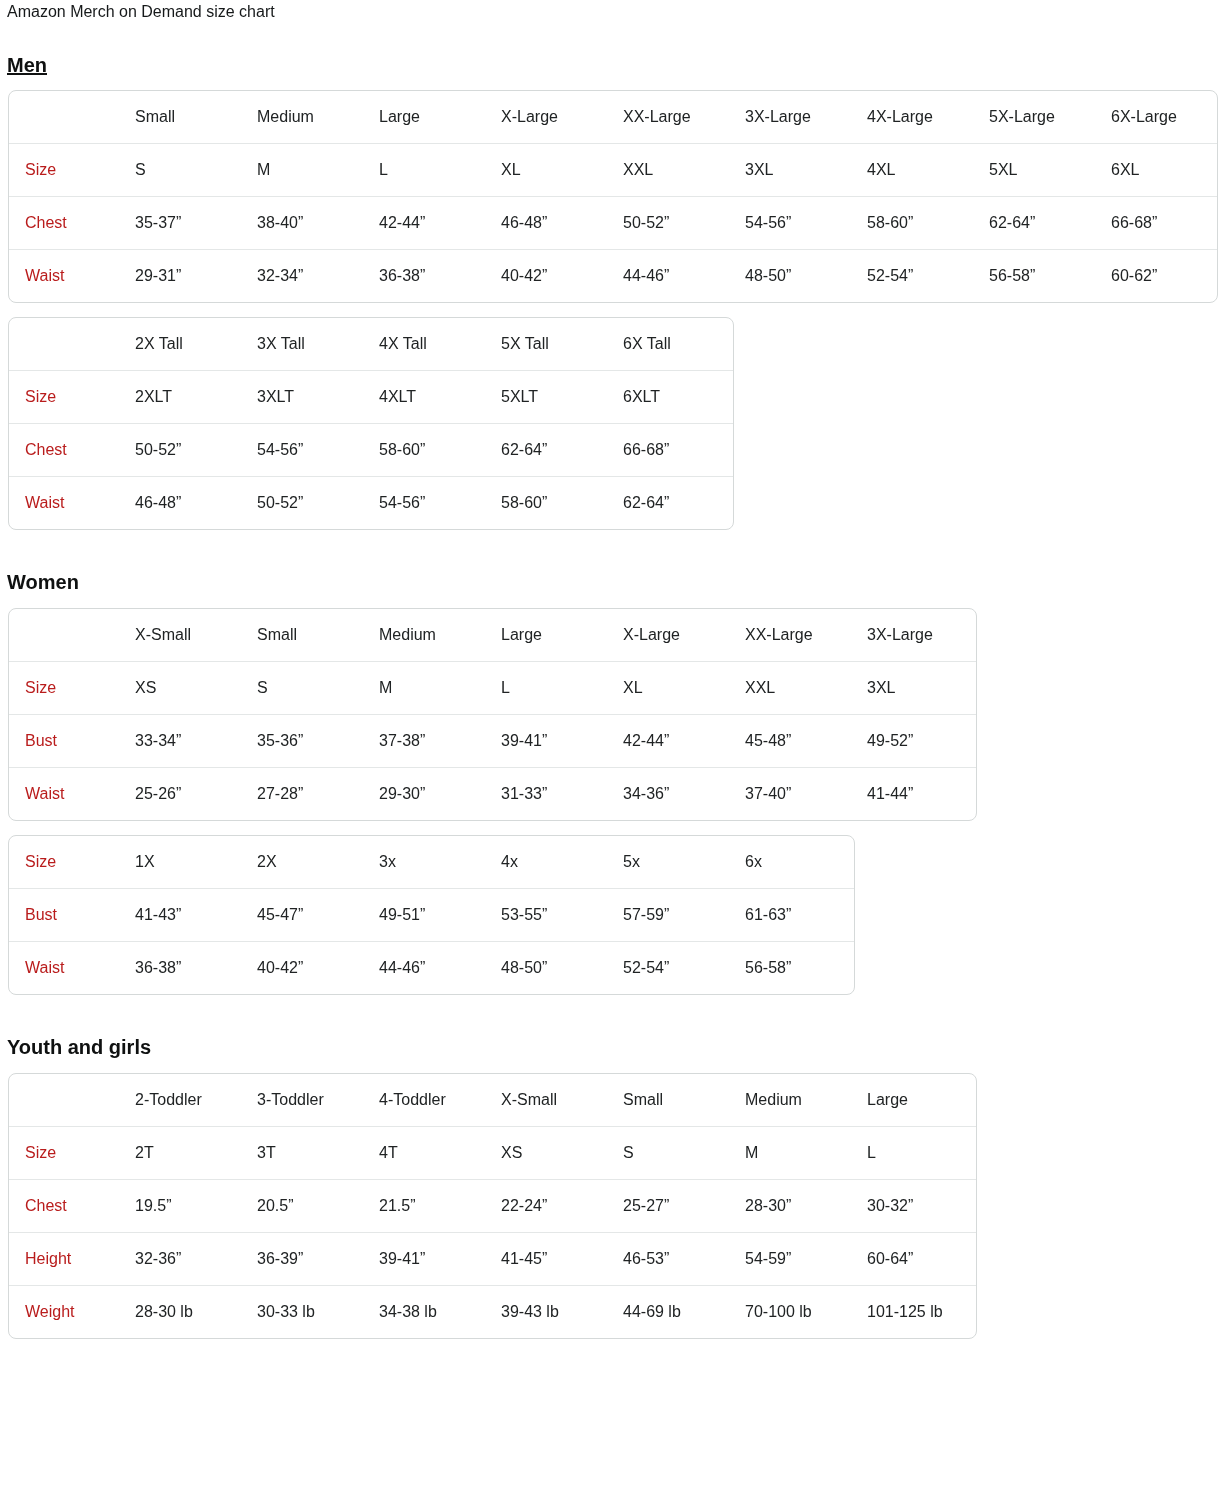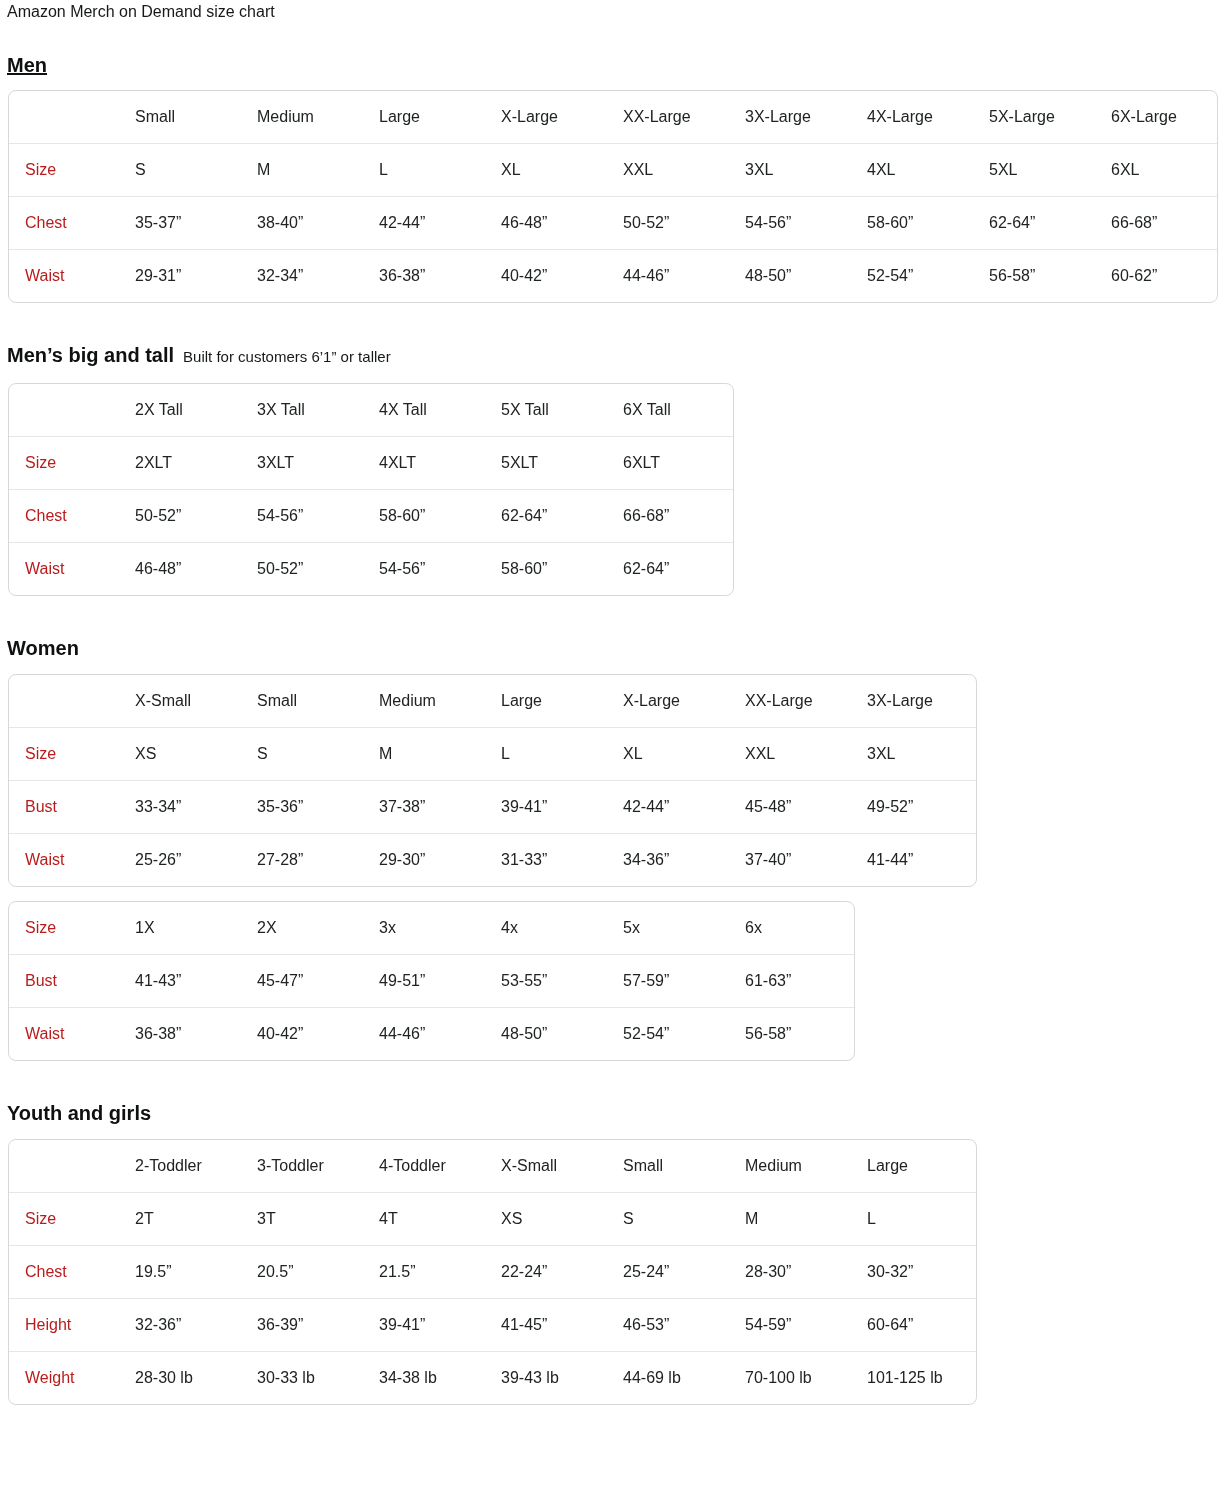--- a/index.html
+++ b/index.html
@@ -149,21 +149,20 @@
             <td>52-54”</td>
             <td>56-58”</td>
             <td>60-62”</td>
           </tr>
         </tbody>
       </table>
     </div>
 </div>
 
 <div class="section">
-  <h2 class="section-heading"><span>Men’s big and tall</span><span class="subtitle">Built for customers 6’1” or taller</span></h2>
   <div class="size-table w-bigtall">
       <table>
         <colgroup>
           <col style="width: 126px;">
           <col style="width: 122px;">
           <col style="width: 122px;">
           <col style="width: 122px;">
           <col style="width: 122px;">
           <col>
         </colgroup>
@@ -350,21 +349,21 @@
             <td>S</td>
             <td>M</td>
             <td>L</td>
           </tr>
           <tr>
             <th class="row-label">Chest</th>
             <td>19.5”</td>
             <td>20.5”</td>
             <td>21.5”</td>
             <td>22-24”</td>
-            <td>25-24”</td>
+            <td>25-27”</td>
             <td>28-30”</td>
             <td>30-32”</td>
           </tr>
           <tr>
             <th class="row-label">Height</th>
             <td>32-36”</td>
             <td>36-39”</td>
             <td>39-41”</td>
             <td>41-45”</td>
             <td>46-53”</td>

